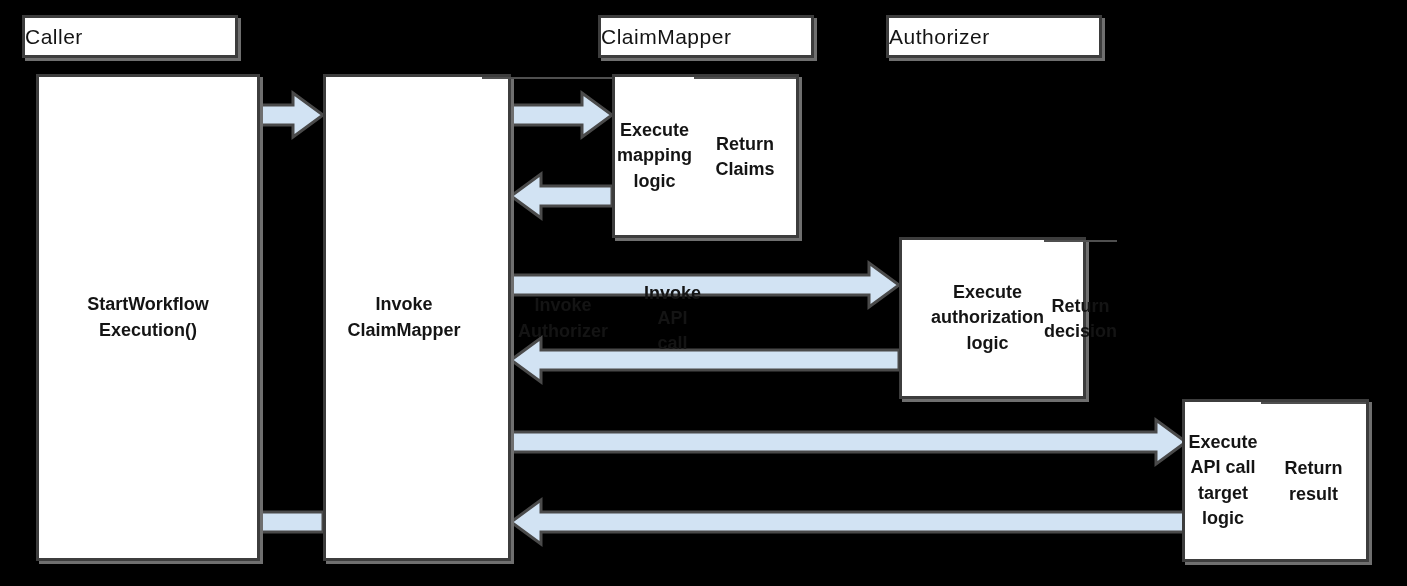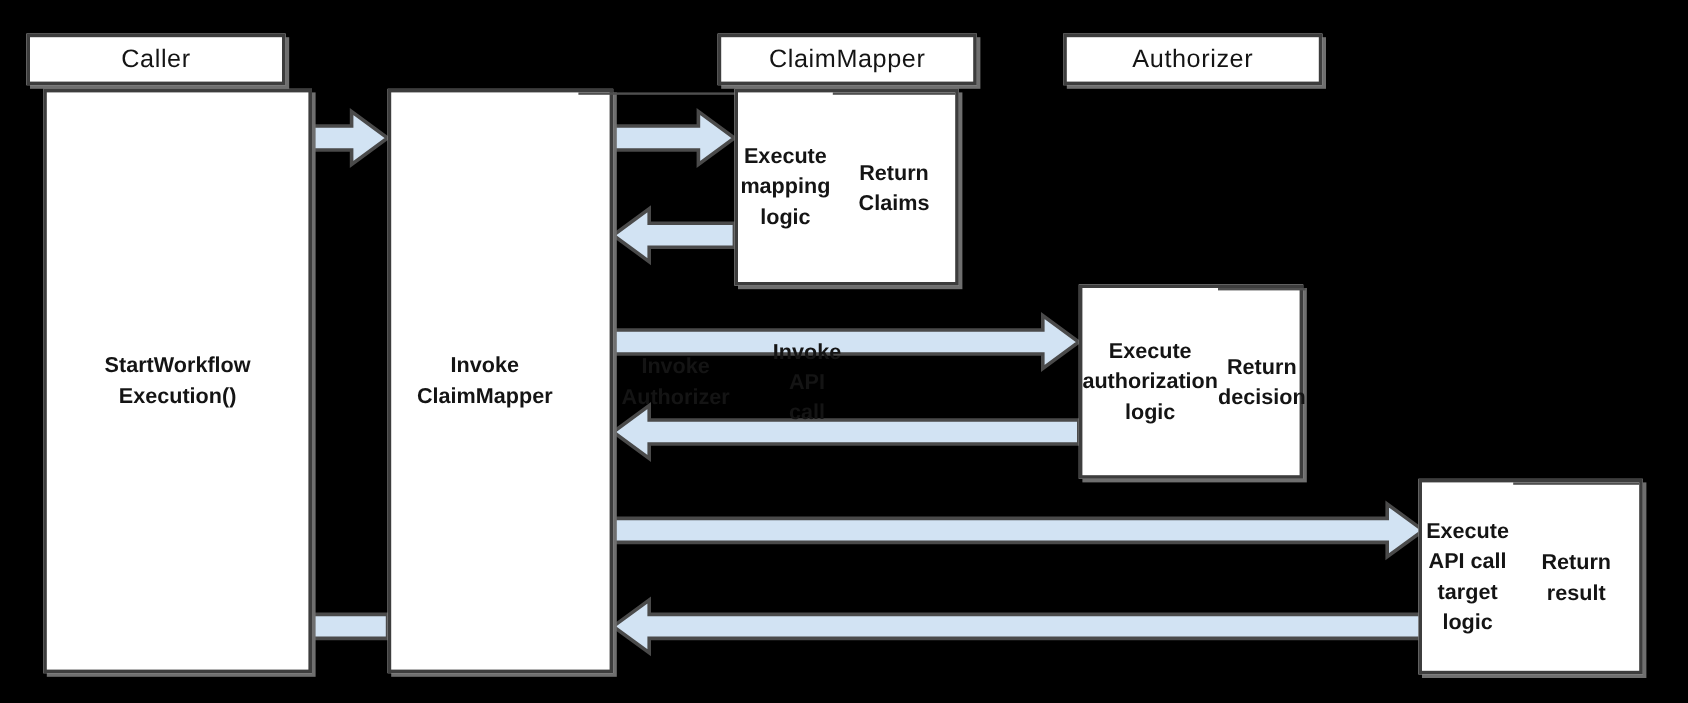--- a/index.html
+++ b/index.html
@@ -15,24 +15,24 @@
   html,body{margin:0;padding:0;background:var(--background);}
   .canvas{
     position:relative;width:1407px;height:586px;overflow:hidden;
     background:var(--background);
     font-family:"Liberation Sans","DejaVu Sans",sans-serif;
   }
   .arrow-layer{position:absolute;left:0;top:0;width:1407px;height:586px;}
   .arrow{fill:var(--arrow-fill);stroke:var(--arrow-stroke);stroke-width:3;stroke-linejoin:miter;}
 
   .header{
-    position:absolute;top:28px;width:216px;height:43px;box-sizing:border-box;
+    position:absolute;top:15px;width:216px;height:43px;box-sizing:border-box;
     background:var(--box-fill);border:3px solid var(--box-border);
     box-shadow:3px 3px 0 var(--shadow);
-    display:flex;align-items:center;justify-content:center;
+    display:flex;align-items:center;justify-content:flex-start;
     font-size:21px;font-weight:400;letter-spacing:.5px;color:var(--text);
   }
   .h-caller{left:22px}.h-frontend{left:310px}.h-claimmapper{left:598px}
   .h-authorizer{left:886px}.h-calltarget{left:1174px}
 
   .box{
     position:absolute;box-sizing:border-box;
     background:var(--box-fill);border:3px solid var(--box-border);
     box-shadow:3px 3px 0 var(--shadow);
     display:flex;flex-direction:row;
@@ -44,21 +44,21 @@
   .ct-box{left:1182px;top:399px;width:187px;height:163px;}
 
   .segment{
     display:flex;align-items:center;justify-content:center;
     flex:1 1 auto;
   }
   .segment + .segment{border-top:2px solid var(--divider);}
   .seg-f1{flex:0 0 156px;}
   .seg-f2{flex:0 0 162px;}
   .seg-cm1{flex:0 0 79px;}
-  .seg-az1{flex:0 0 79px;}
+  .seg-az1{flex:0 0 79px;padding-left:29px;}
   .seg-ct1{flex:0 0 76px;}
 
   .seg-label{
     font-size:18px;font-weight:700;color:var(--text);
     text-align:center;line-height:1.4;max-width:150px;
   }
   .seg-label.wide{max-width:170px;}
 </style>
 </head>
 <body>

